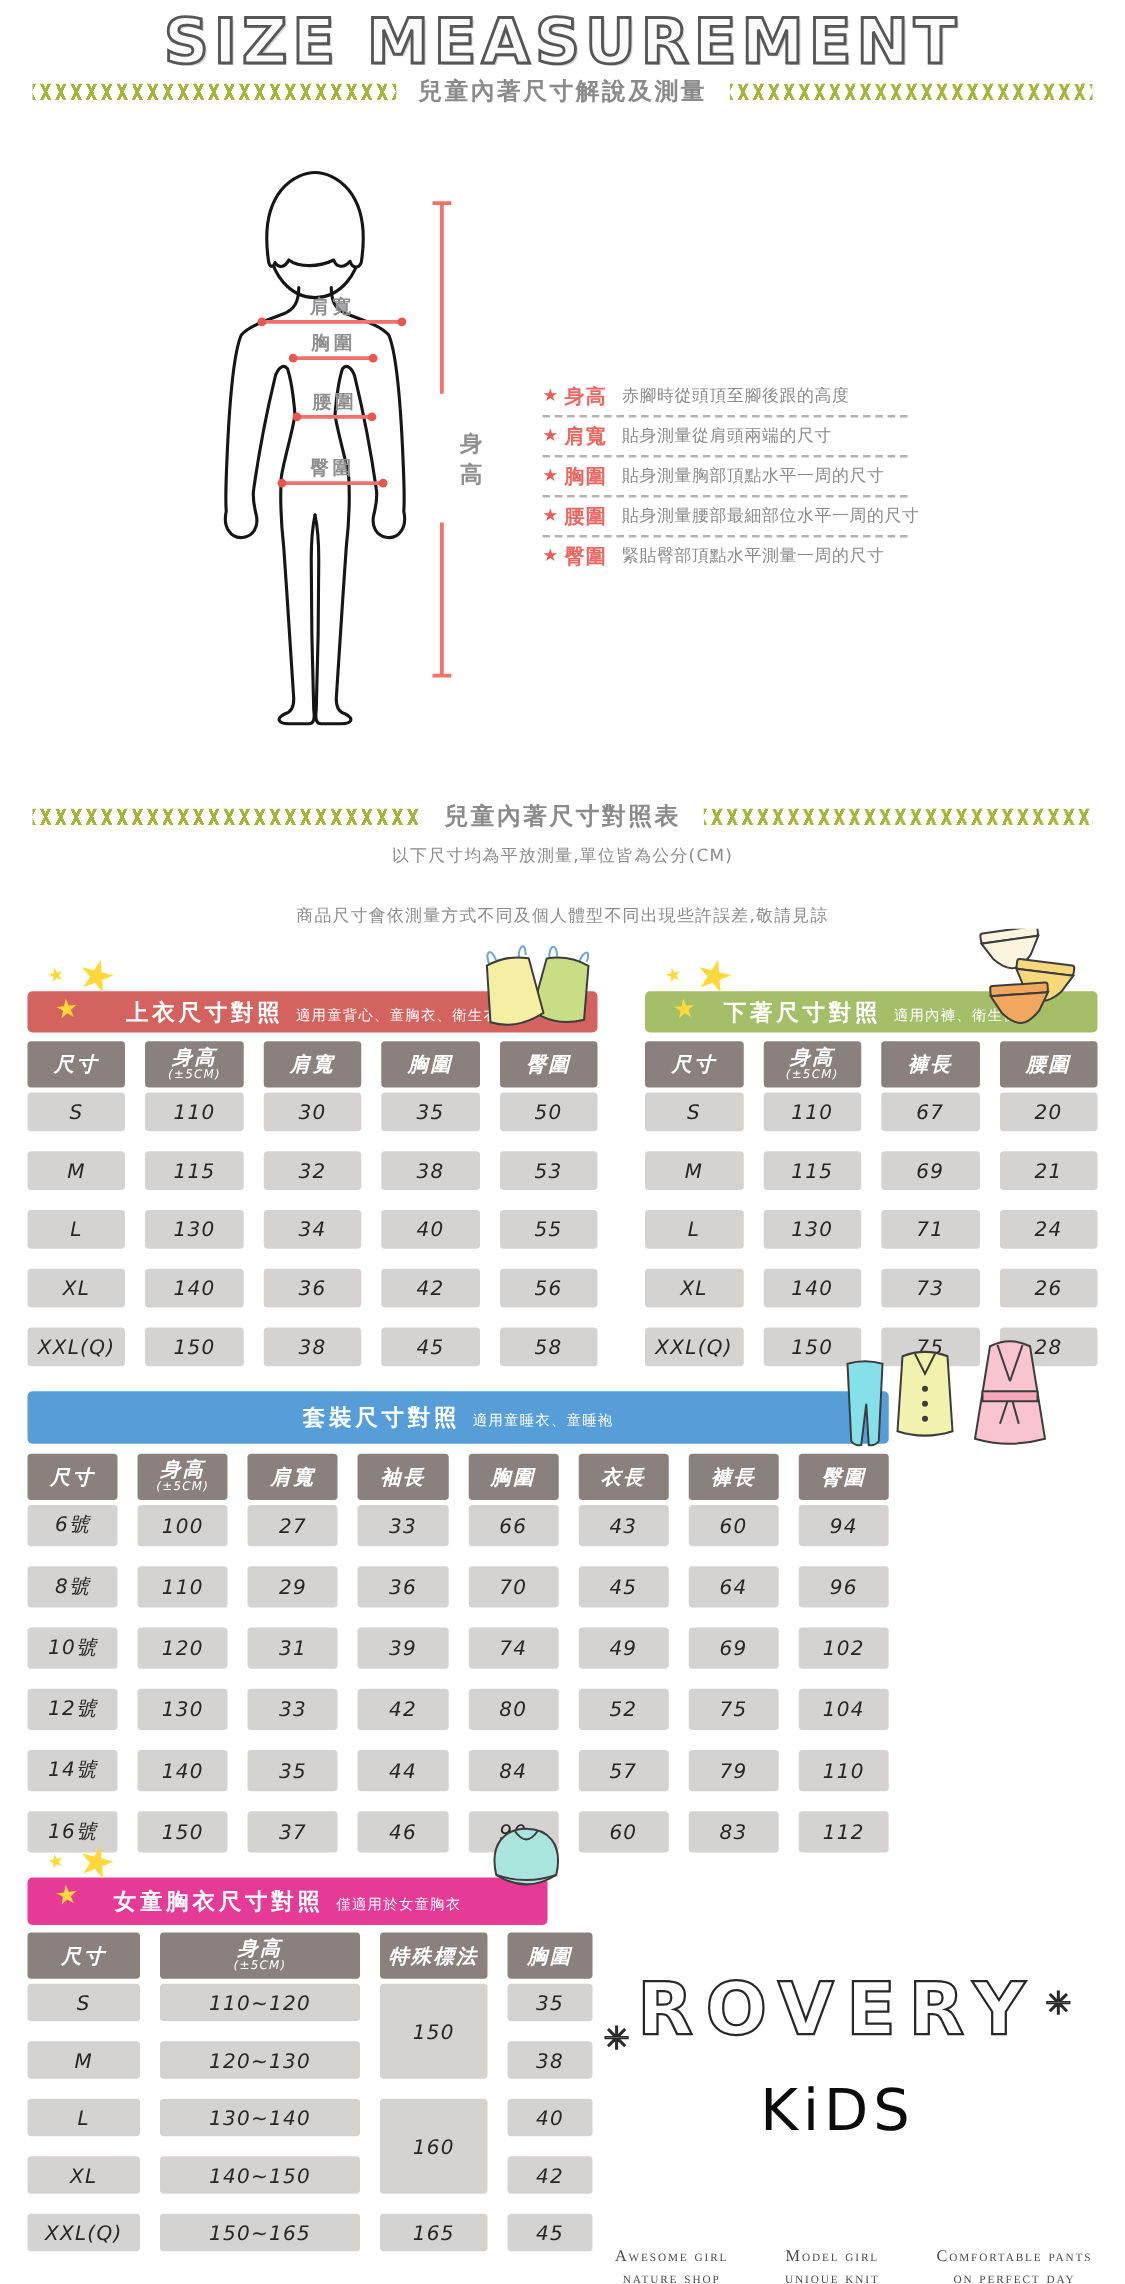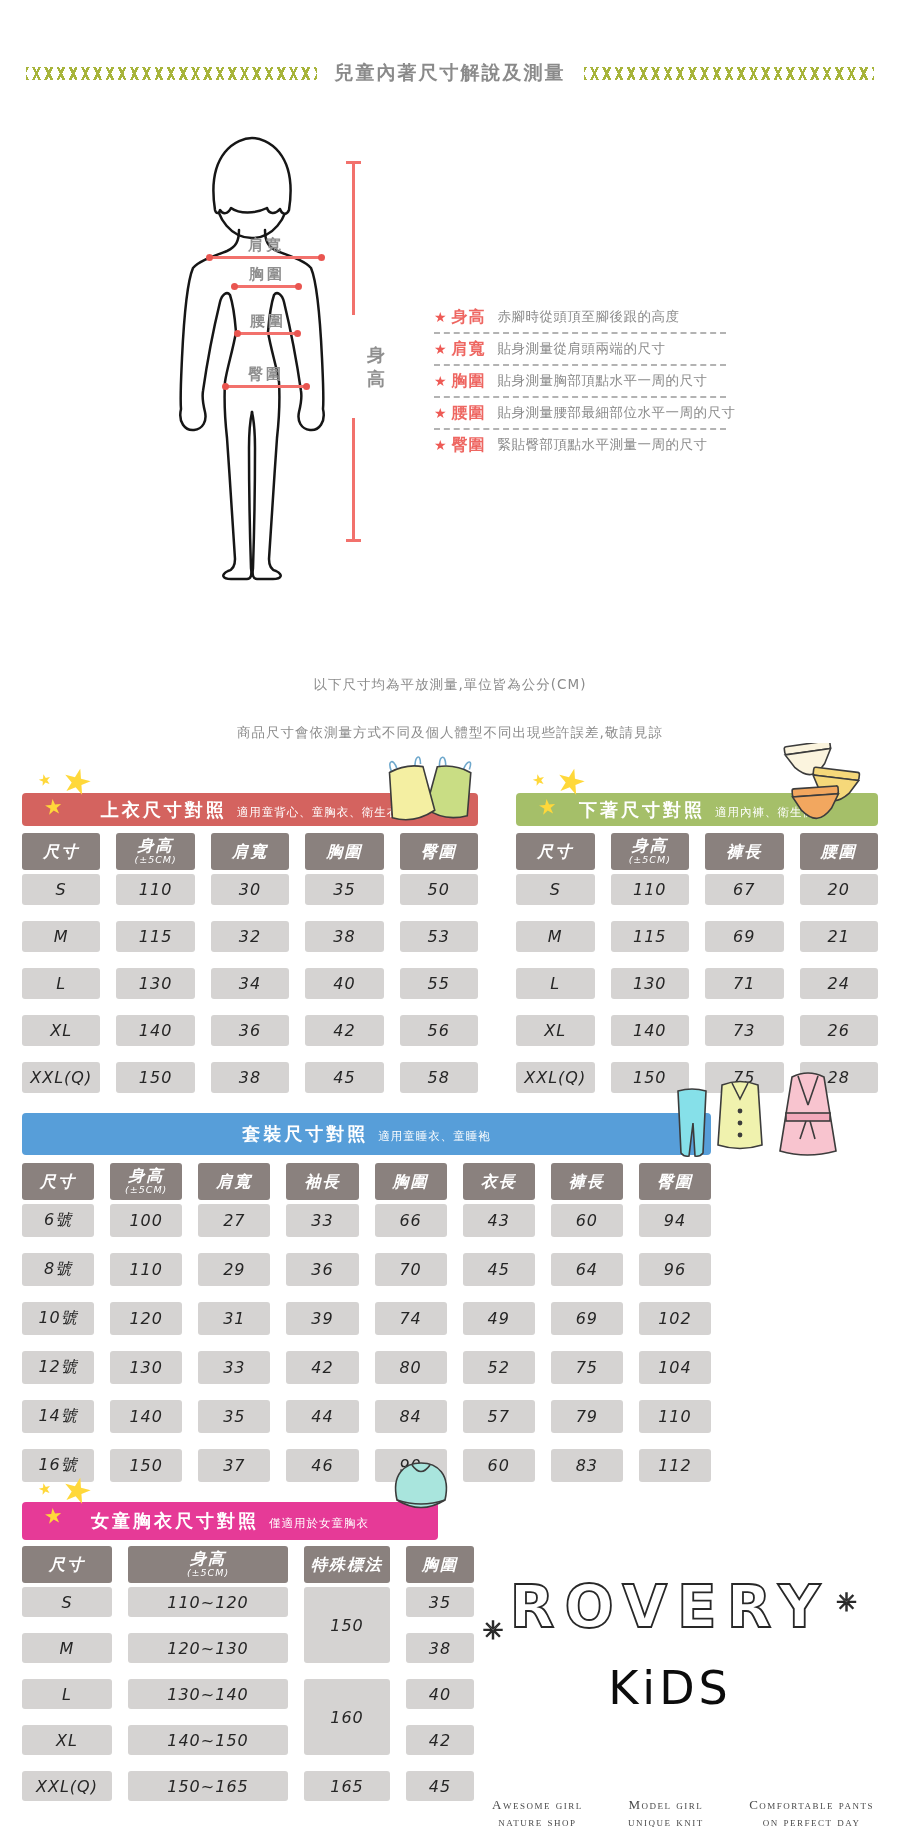--- a/index.html
+++ b/index.html
@@ -106,20 +106,21 @@
   .kids{font-size:46px;letter-spacing:4px;color:#0c0c0c;font-weight:400;margin-top:0px;}
   .taglines{display:flex;justify-content:space-between;margin-top:34px;padding:0 14px 0 40px;}
   .tag{font-family:"Liberation Serif","DejaVu Serif",serif;font-variant:small-caps;
        font-size:13px;color:#4a4a4a;line-height:17px;letter-spacing:1.5px;margin-top:47px;}
 </style>
 </head>
 <body>
 
 <div id="page">
 
+  <div class="title">SIZE MEASUREMENT</div>
 
   <div class="divider d1">
     <div class="zig"></div>
     <div class="dtext">兒童內著尺寸解說及測量</div>
     <div class="zig"></div>
   </div>
 
   <div class="figure">
     <svg width="230" height="465" viewBox="0 0 230 465">
       <ellipse cx="112" cy="78" rx="36" ry="42" fill="#fff" stroke="#161616" stroke-width="2.5"></ellipse>
@@ -163,20 +164,25 @@
       <span class="llabel">腰圍</span>
       <span class="ldesc">貼身測量腰部最細部位水平一周的尺寸</span>
     </div>
     <div class="litem">
       <span class="lstar">★</span>
       <span class="llabel">臀圍</span>
       <span class="ldesc">緊貼臀部頂點水平測量一周的尺寸</span>
     </div>
   </div>
 
+  <div class="divider d2">
+    <div class="zig"></div>
+    <div class="dtext">兒童內著尺寸對照表</div>
+    <div class="zig"></div>
+  </div>
 
   <div class="note n1">以下尺寸均為平放測量,單位皆為公分(CM)</div>
   <div class="note n2">商品尺寸會依測量方式不同及個人體型不同出現些許誤差,敬請見諒</div>
 
   <div class="tbl tops">
     <div class="bar">
       <div class="stars">
         <span class="st s1">★</span>
         <span class="st s2">★</span>
         <span class="st s3">★</span>

